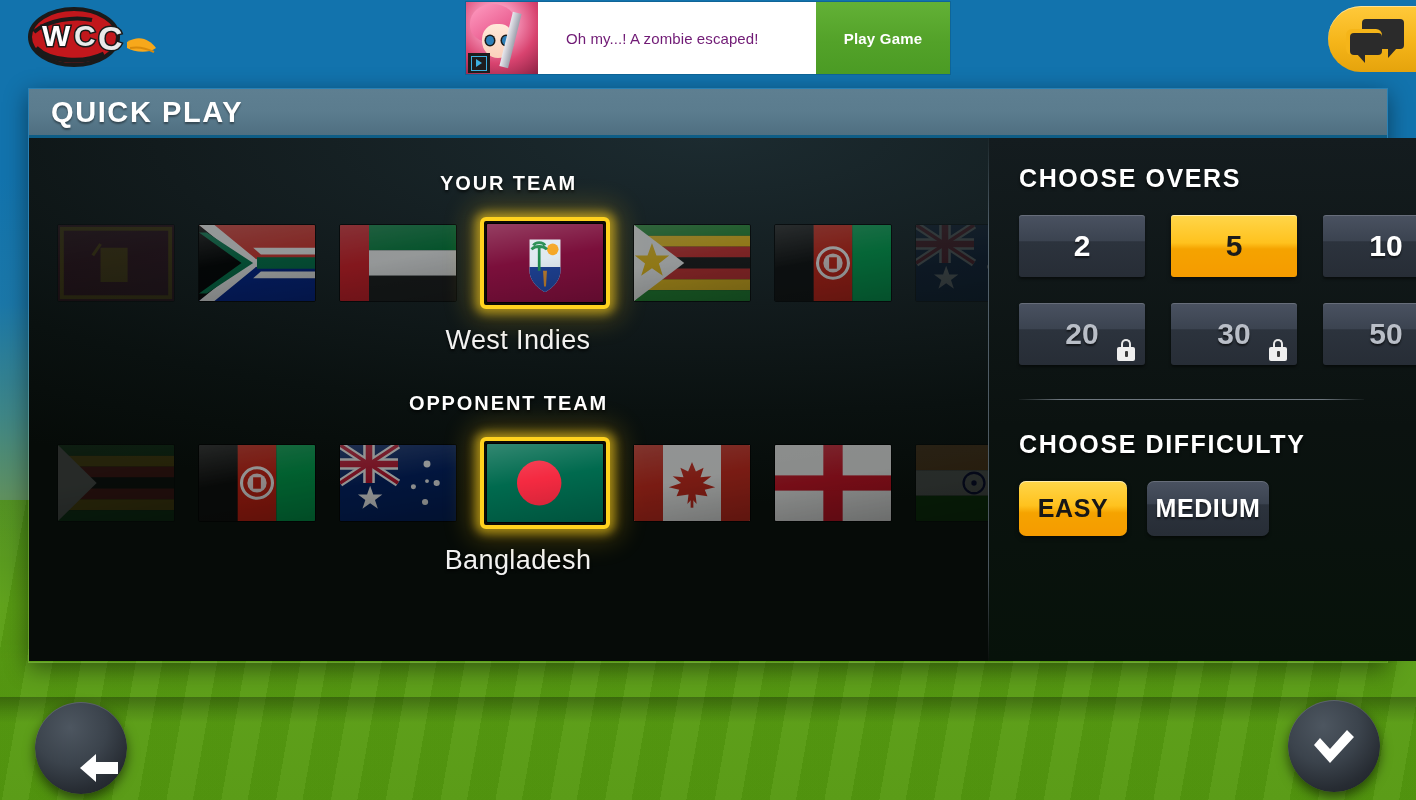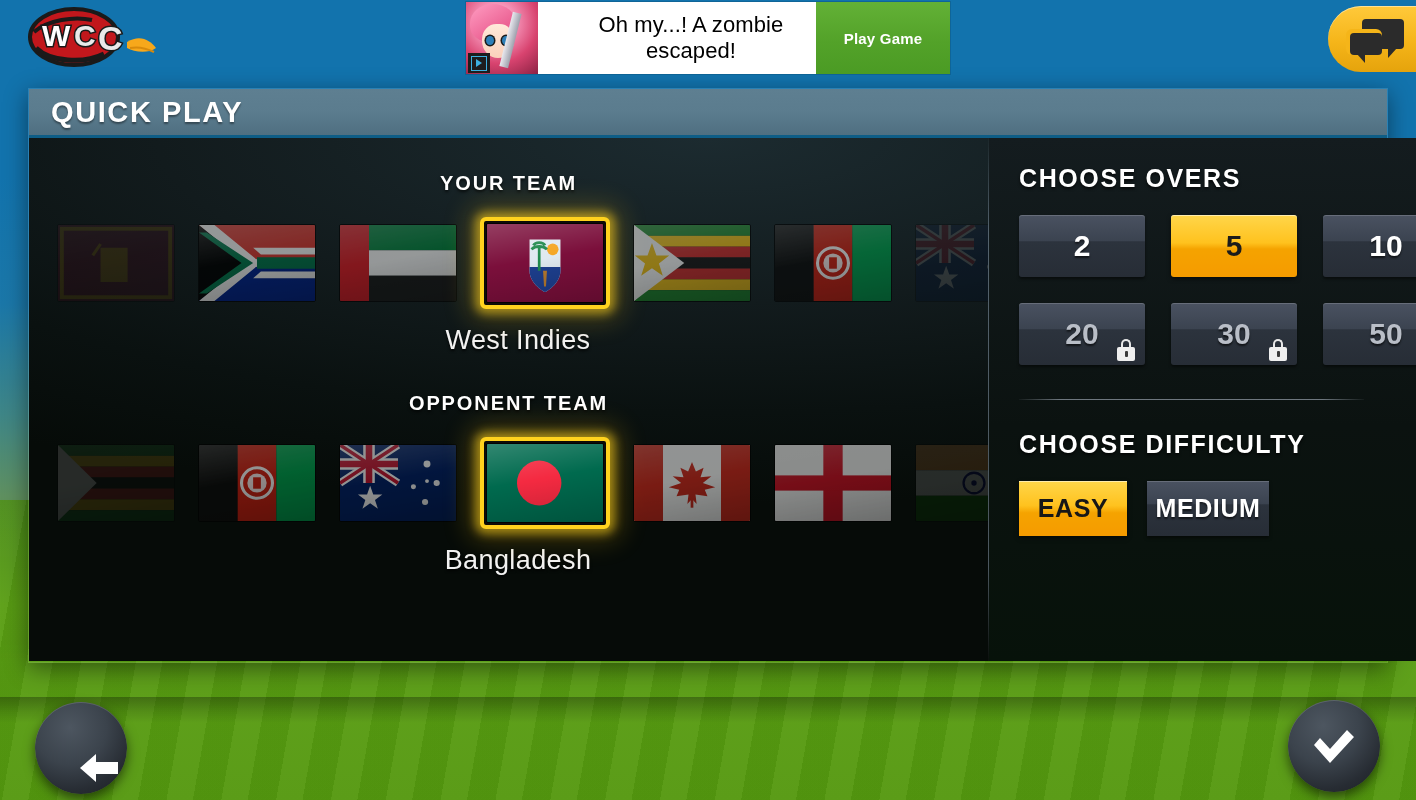--- a/index.html
+++ b/index.html
@@ -102,22 +102,22 @@
   .ad-badge-inner::after {
     content: ""; width: 0; height: 0;
     border-left: 6px solid #3db0e0;
     border-top: 4px solid transparent;
     border-bottom: 4px solid transparent;
   }
   .ad-text {
     flex: 1 1 auto;
     display: flex; align-items: center;
     padding-left: 28px;
-    color: #000000;
-    font-size: 22px;
+    color: #701a75;
+    font-size: 15px;
     letter-spacing: .1px;
     text-align: center;
   }
   .ad-cta {
     flex: 0 0 134px;
     background: linear-gradient(to bottom, #63b136, #53a229 55%, #4b9b24);
     color: #ffffff;
     font-size: 15px; font-weight: bold;
     display: flex; align-items: center; justify-content: center;
     letter-spacing: .2px;
@@ -316,21 +316,21 @@
     width: 345px; height: 1px;
     background: linear-gradient(to right, rgba(190,200,215,.05), rgba(190,200,215,.55) 12%, rgba(190,200,215,.55) 88%, rgba(190,200,215,.05));
   }
   .difficulty-head { margin-top: 30px; }
   .diff-row {
     margin-top: 22px;
     display: flex; gap: 20px;
   }
   .diff {
     height: 55px;
-    border-radius: 0;
+    border-radius: 7px;
     display: flex; align-items: center; justify-content: center;
     padding: 0 20px;
     font-size: 25px; font-weight: bold; letter-spacing: .6px;
     color: #ffffff;
     background: linear-gradient(to bottom, #4a5261 0%, #3b4350 42%, #2c333d 43%, #272d36 100%);
     box-shadow: inset 0 1px 0 rgba(255,255,255,.16), 0 2px 3px rgba(0,0,0,.5);
     text-shadow: 0 2px 2px rgba(0,0,0,.6);
   }
   .diff.w1 { width: 108px; }
   .diff.w2 { width: 122px; }

